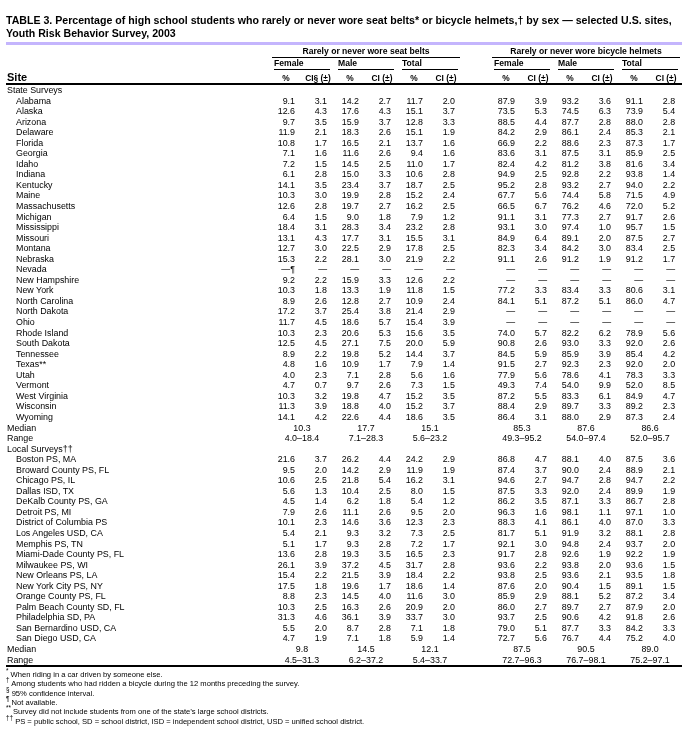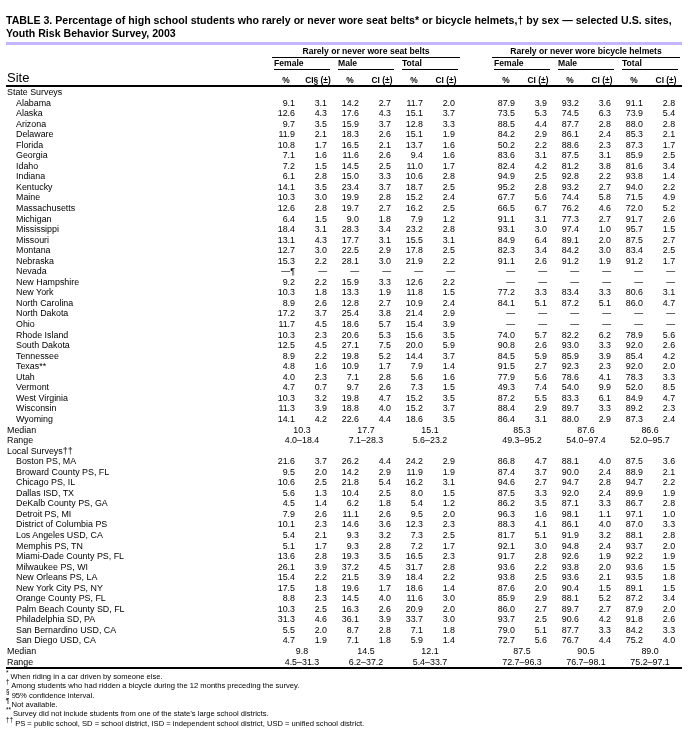--- a/index.html
+++ b/index.html
@@ -9,21 +9,21 @@
   table{border-collapse:collapse;table-layout:fixed;width:676px;border-top:3px solid #c4b5fd;border-bottom:2.5px solid #000;}
   col.c-site{width:264px;}
   col.c-num{width:32px;}
   col.c-gap{width:28px;}
   thead th{font-size:8.6px;font-weight:bold;padding:0;vertical-align:bottom;white-space:nowrap;}
   thead tr.r-group th{height:13px;}
   thead tr.r-sub th{height:12px;}
   thead tr.r-cols th{height:13px;border-bottom:2px solid #000;}
   .gline{display:block;text-align:center;border-bottom:1.5px solid #000;padding-bottom:1px;margin:0 2px;}
   .sline{display:block;text-align:left;border-bottom:1.5px solid #000;padding-bottom:1px;margin:0 4px;}
-  th.site-h{text-align:left;font-weight:normal;padding-left:1px;font-size:13px;}
+  th.site-h{text-align:left;font-weight:bold;padding-left:1px;font-size:11px;}
   th.colh{text-align:center;font-size:8.4px;}
   tbody td{font-size:8.9px;padding:0;height:10.55px;line-height:10.55px;white-space:nowrap;vertical-align:bottom;}
   td.section-label{padding-left:1px;}
   td.site-name{padding-left:10px;overflow:hidden;}
   td.stat-label{padding-left:1px;}
   td.num{text-align:right;padding-right:7px;}
   td.pair{text-align:center;}
   .footnotes{margin-top:3px;font-size:7.6px;line-height:9.3px;}
   .footnote{padding-left:9px;text-indent:-9px;}
   .footnote sup{font-size:6.3px;line-height:0;}
@@ -171,21 +171,21 @@
         </tr>
         <tr>
           <td class="site-name">Florida</td>
           <td class="num">10.8</td>
           <td class="num">1.7</td>
           <td class="num">16.5</td>
           <td class="num">2.1</td>
           <td class="num">13.7</td>
           <td class="num">1.6</td>
           <td class="spacer"></td>
-          <td class="num">50.2</td>
+          <td class="num">66.9</td>
           <td class="num">2.2</td>
           <td class="num">88.6</td>
           <td class="num">2.3</td>
           <td class="num">87.3</td>
           <td class="num">1.7</td>
         </tr>
         <tr>
           <td class="site-name">Georgia</td>
           <td class="num">7.1</td>
           <td class="num">1.6</td>

